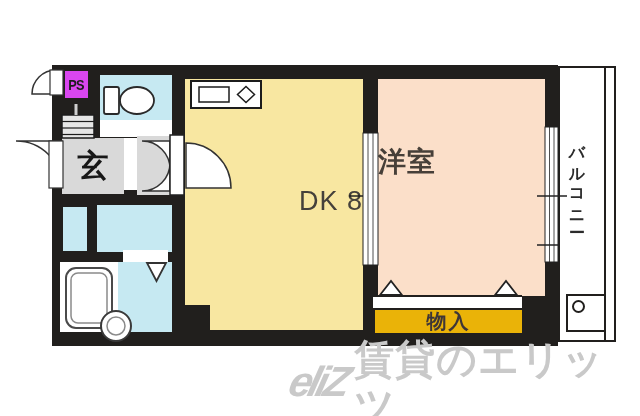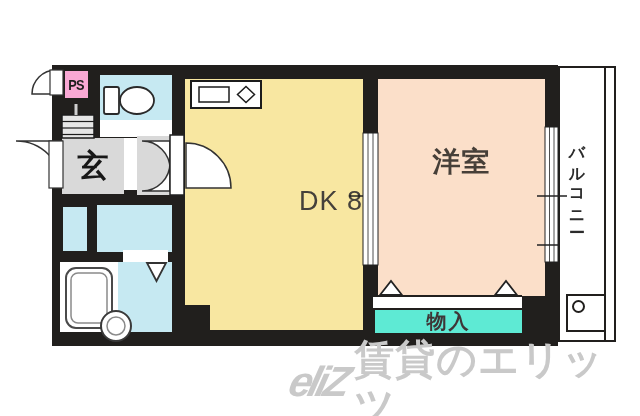--- a/index.html
+++ b/index.html
@@ -7,42 +7,42 @@
     position:relative;width:640px;height:416px;background:#ffffff;overflow:hidden;
     font-family:"Liberation Sans",sans-serif;
   }
   .abs{position:absolute;box-sizing:border-box;}
   
   .walls{left:52px;top:65px;width:506px;height:281px;background:#211f1d;}
   
   .room{display:flex;align-items:center;justify-content:center;}
   .toilet-room{left:100px;top:75px;width:72px;height:45px;background:#c6e9f2;}
   .corridor-a{left:100px;top:120px;width:72px;height:17px;background:#ffffff;}
-  .ps-box{left:63px;top:69px;width:27px;height:31px;background:#f9a8d4;border:2px solid #211f1d;
+  .ps-box{left:63px;top:69px;width:27px;height:31px;background:#d946ef;border:2px solid #211f1d;
           display:flex;align-items:center;justify-content:center;}
   .ps-box span{font-size:15px;font-weight:bold;color:#1c1c1c;transform:scaleX(.85);letter-spacing:-1px;}
   .genkan{left:62px;top:138px;width:62px;height:56px;background:#d9d9d9;}
   .genkan span{font-size:31px;font-weight:bold;color:#171717;}
   .genkan-gap{left:124px;top:138px;width:13px;height:52px;background:#ffffff;}
   .hall{left:137px;top:136px;width:34px;height:59px;background:#d9d9d9;}
   .fixture-1{left:63px;top:207px;width:24px;height:44px;background:#c6e9f2;}
   .fixture-2{left:97px;top:205px;width:75px;height:47px;background:#c6e9f2;}
   .washroom-opening{left:123px;top:250px;width:45px;height:12px;background:#ffffff;}
   .bath-room{left:60px;top:262px;width:58px;height:70px;background:#ffffff;}
   .washroom{left:118px;top:262px;width:54px;height:70px;background:#c6e9f2;}
   .dk-room{left:185px;top:79px;width:178px;height:251px;background:#f8e7a1;}
   .dk-notch{left:185px;top:305px;width:25px;height:25px;background:#211f1d;}
   .western-room{left:378px;top:79px;width:167px;height:217px;background:#fbdfc9;}
   .closet-strip{left:373px;top:295px;width:149px;height:15px;background:#ffffff;
                 border-top:2px solid #211f1d;border-bottom:2px solid #211f1d;}
-  .storage{left:375px;top:310px;width:147px;height:23px;background:#5eead4;}
+  .storage{left:375px;top:310px;width:147px;height:23px;background:#eab308;}
   .storage span{font-size:20px;font-weight:bold;color:#3e3637;letter-spacing:2px;}
   
   .dk-label{left:185px;top:186px;width:178px;text-align:right;font-size:27px;color:#45413b;letter-spacing:1px;}
-  .western-label{left:378px;top:145px;width:167px;text-align:center;font-size:28px;line-height:33px;
+  .western-label{left:378px;top:145px;width:167px;font-size:28px;line-height:33px;
                  font-weight:bold;color:#463f38;letter-spacing:1px;}
   
   .balcony{left:558px;top:66px;width:58px;height:276px;background:#ffffff;border:2px solid #211f1d;}
   .balcony-rail{left:604px;top:68px;width:2px;height:272px;background:#211f1d;}
   .balcony-label{left:566px;top:134px;height:150px;writing-mode:vertical-rl;text-orientation:mixed;
                  font-size:16px;color:#2b2b2b;letter-spacing:4px;font-weight:bold;}
   .washer-pan{left:566px;top:294px;width:40px;height:38px;background:#ffffff;border:2px solid #211f1d;}
   .washer-pan .hole{position:absolute;left:4px;top:4px;width:9px;height:9px;border:2px solid #211f1d;border-radius:50%;}
   
   .watermark{left:290px;top:336px;display:flex;align-items:center;gap:8px;color:#c9c9c9;z-index:30;}

